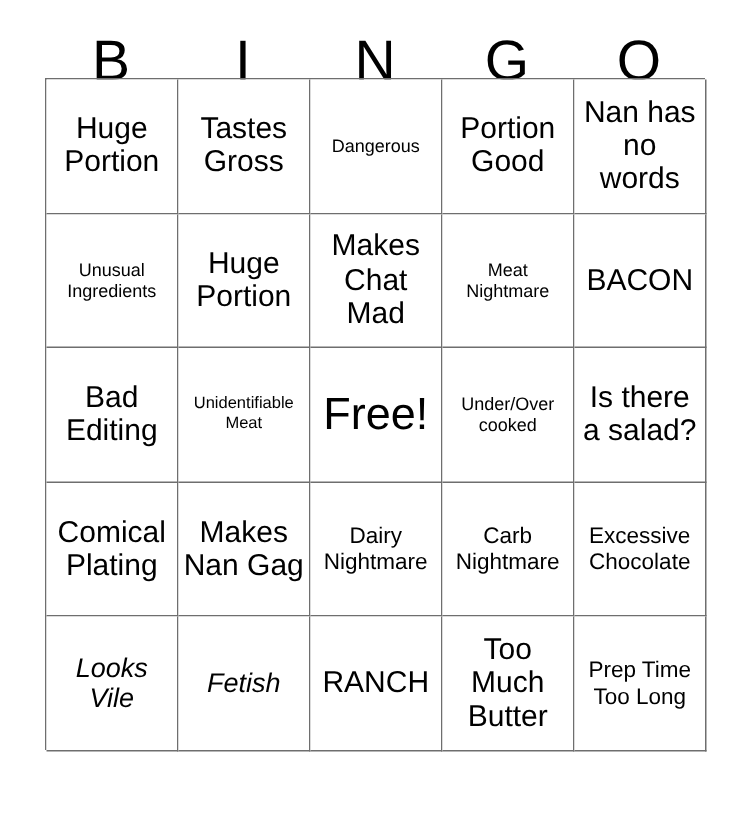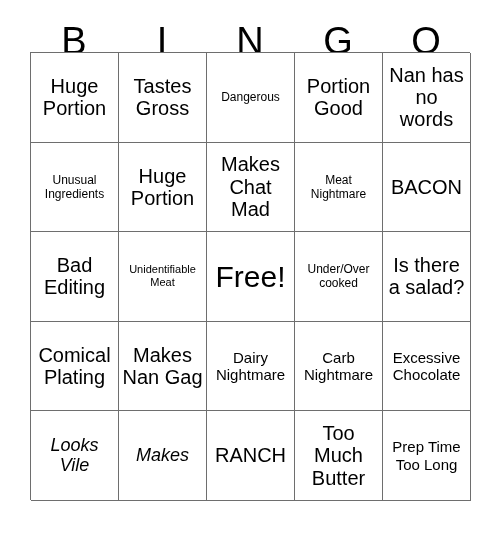--- a/index.html
+++ b/index.html
@@ -161,21 +161,21 @@
       <div class="cell">
         <span class="cell-text sz-sm">Carb Nightmare</span>
       </div>
       <div class="cell">
         <span class="cell-text sz-sm">Excessive Chocolate</span>
       </div>
       <div class="cell">
         <span class="cell-text sz-lg">Looks Vile</span>
       </div>
       <div class="cell">
-        <span class="cell-text sz-lg">Makes</span>
+        <span class="cell-text sz-lg">Fetish</span>
       </div>
       <div class="cell">
         <span class="cell-text sz-md">RANCH</span>
       </div>
       <div class="cell">
         <span class="cell-text sz-md">Too Much Butter</span>
       </div>
       <div class="cell">
         <span class="cell-text sz-sm">Prep Time Too Long</span>
       </div>

